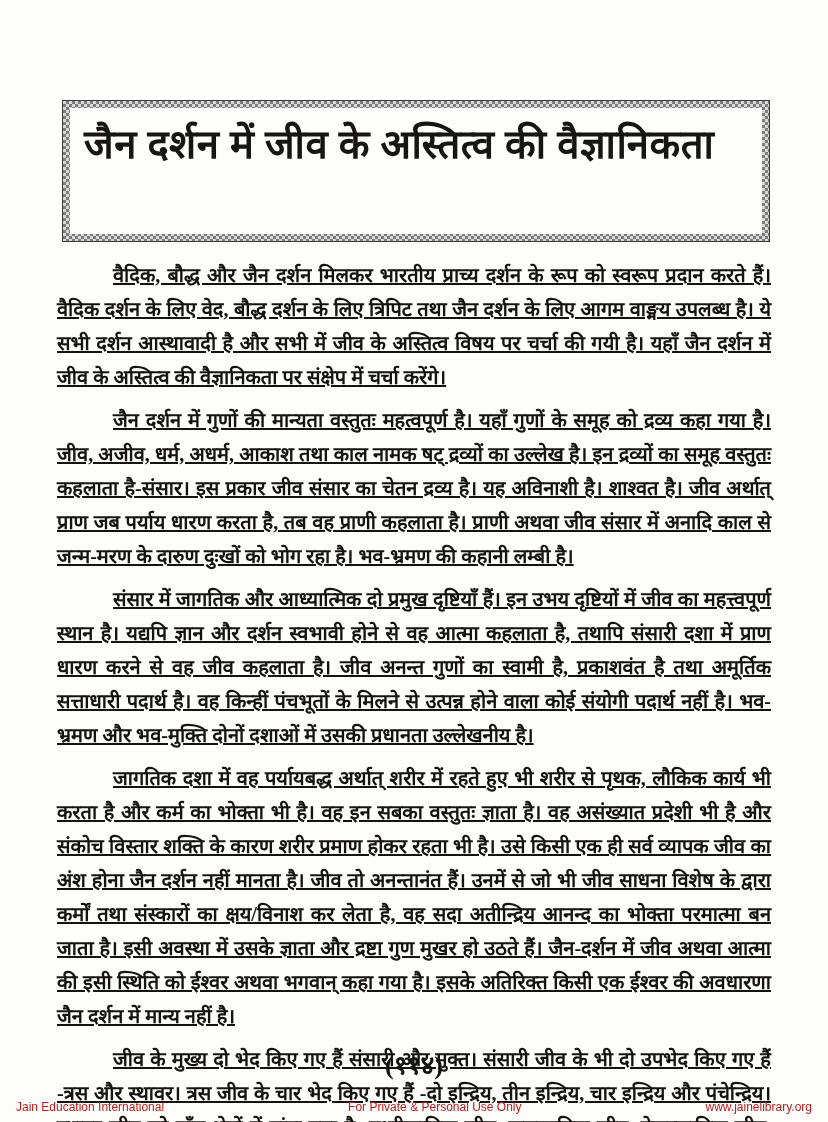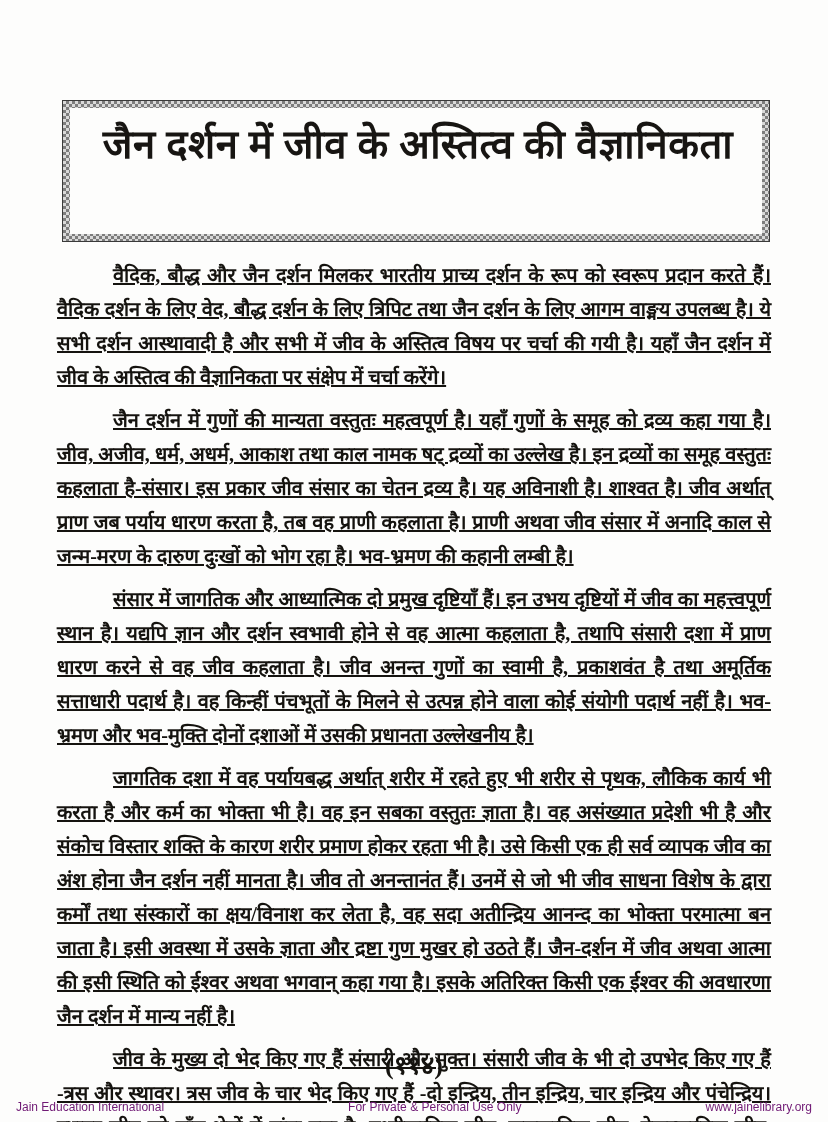--- a/index.html
+++ b/index.html
@@ -31,21 +31,20 @@
       linear-gradient(45deg, #7d7d7d 25%, transparent 25%, transparent 75%, #7d7d7d 75%);
     background-size: 6px 6px;
     background-position: 0 0, 3px 3px;
   }
   .title-box-inner {
     width: 100%;
     height: 100%;
     background: #fdfdfc;
     padding: 14px 10px 8px 14px;
     display: flex;
-    flex-direction: column;
     justify-content: space-between;
   }
   .doc-title {
     font-size: 40px;
     font-weight: 700;
     letter-spacing: 0.5px;
     line-height: 1.15;
     text-align: center;
     white-space: nowrap;
   }
@@ -100,21 +99,21 @@
     position: absolute;
     left: 0;
     right: 0;
     bottom: 8px;
     display: flex;
     justify-content: space-between;
     align-items: center;
     padding: 0 16px;
     font-family: "Liberation Sans", "DejaVu Sans", sans-serif;
     font-size: 12px;
-    color: #701a75;
+    color: #b91c1c;
     gap: 40px;
   }
 </style>
 </head>
 <body>
 
 <div class="page">
 
   <div class="title-box">
     <div class="title-box-inner">

